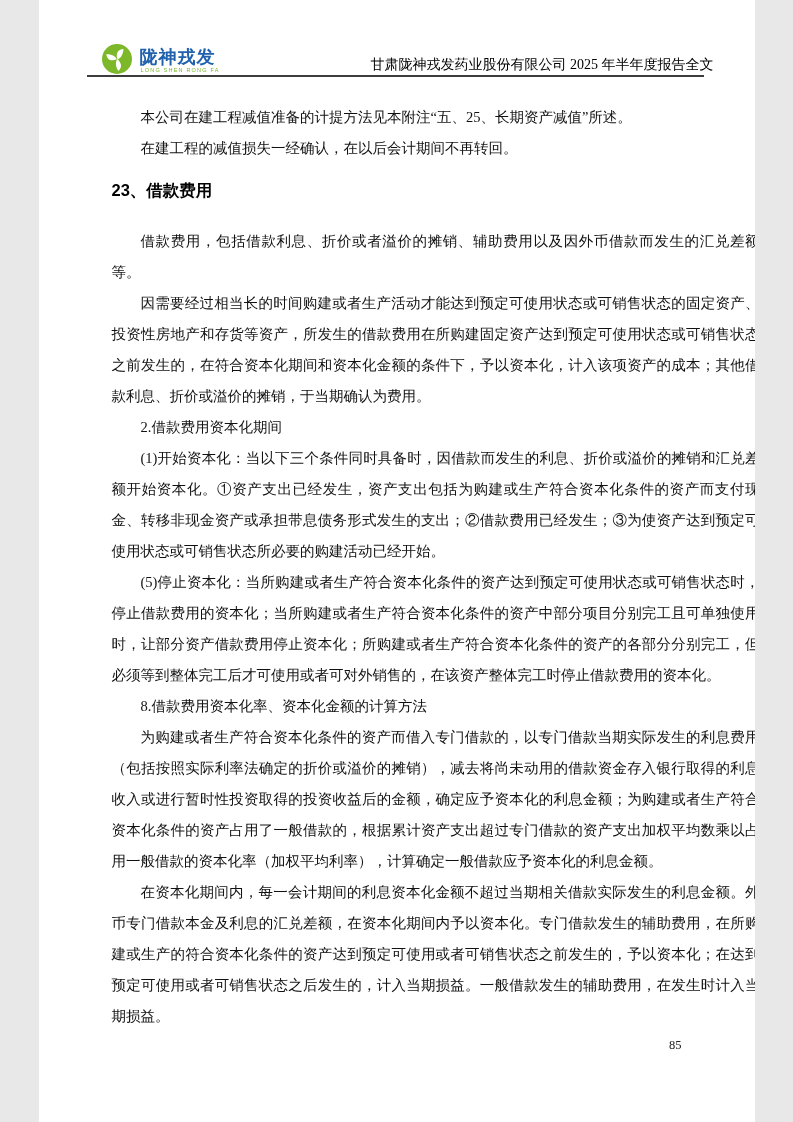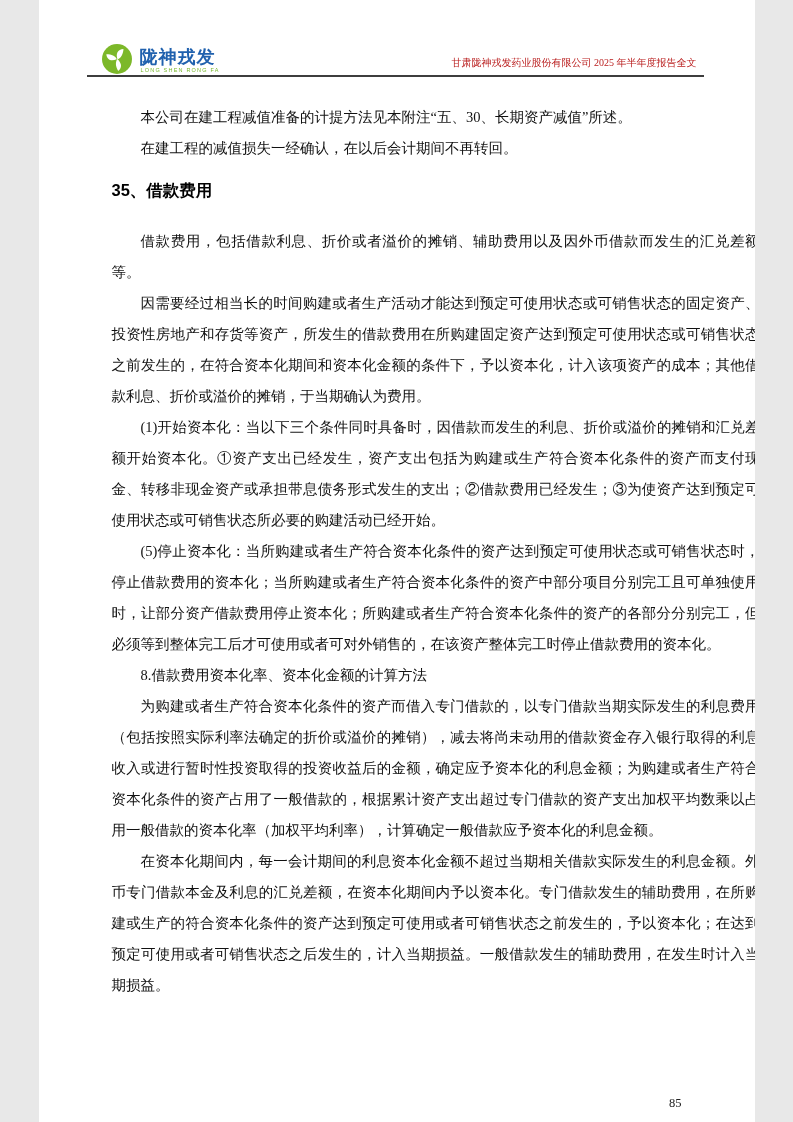--- a/index.html
+++ b/index.html
@@ -22,43 +22,43 @@
     font-weight:bold;font-size:18px;letter-spacing:1px;
     color:#2061ae;white-space:nowrap;
   }
   .logo-text-en{
     position:absolute;left:39px;top:23px;
     font-family:"Liberation Sans","DejaVu Sans",sans-serif;
     font-size:5.5px;letter-spacing:1.2px;
     color:#76b52a;white-space:nowrap;
   }
   .report-title{
-    position:absolute;right:58px;top:56px;
-    font-size:10px;color:#b91c1c;white-space:nowrap;
+    position:absolute;right:41px;top:56px;
+    font-size:14px;color:#000000;white-space:nowrap;
   }
   .header-rule{
     position:absolute;left:48px;right:51px;top:75px;
     height:2.4px;background:#3d3d3d;
   }
   
   .content{
     position:absolute;left:73px;top:102px;width:648px;
     font-size:14.5px;line-height:31px;
     text-align:justify;
   }
   .content p{margin:0;text-indent:2em;}
   .section-heading{
     margin:14px 0 24px 0;
     font-family:"Liberation Sans","DejaVu Sans",sans-serif;
     font-weight:bold;font-size:16.5px;line-height:24px;
     color:#000;text-indent:0;
   }
   
   .page-number{
-    position:absolute;right:73px;top:1096px;
+    position:absolute;right:73px;top:1038px;
     font-size:12.5px;color:#222;
   }
 </style>
 </head>
 <body>
 
 <div class="page">
 
   <div class="header">
     <div class="logo">
@@ -71,27 +71,28 @@
         </g>
       </svg>
       <span class="logo-text-cn">陇神戎发</span>
       <span class="logo-text-en">LONG SHEN RONG FA</span>
     </div>
     <div class="report-title">甘肃陇神戎发药业股份有限公司 2025 年半年度报告全文</div>
     <div class="header-rule"></div>
   </div>
 
   <div class="content">
-    <p>本公司在建工程减值准备的计提方法见本附注“五、30、长期资产减值”所述。</p>
+    <p>本公司在建工程减值准备的计提方法见本附注“五、25、长期资产减值”所述。</p>
     <p>在建工程的减值损失一经确认，在以后会计期间不再转回。</p>
 
-    <h2 class="section-heading">35、借款费用</h2>
+    <h2 class="section-heading">23、借款费用</h2>
 
     <p>借款费用，包括借款利息、折价或者溢价的摊销、辅助费用以及因外币借款而发生的汇兑差额等。</p>
     <p>因需要经过相当长的时间购建或者生产活动才能达到预定可使用状态或可销售状态的固定资产、投资性房地产和存货等资产，所发生的借款费用在所购建固定资产达到预定可使用状态或可销售状态之前发生的，在符合资本化期间和资本化金额的条件下，予以资本化，计入该项资产的成本；其他借款利息、折价或溢价的摊销，于当期确认为费用。</p>
+    <p>2.借款费用资本化期间</p>
     <p>(1)开始资本化：当以下三个条件同时具备时，因借款而发生的利息、折价或溢价的摊销和汇兑差额开始资本化。①资产支出已经发生，资产支出包括为购建或生产符合资本化条件的资产而支付现金、转移非现金资产或承担带息债务形式发生的支出；②借款费用已经发生；③为使资产达到预定可使用状态或可销售状态所必要的购建活动已经开始。</p>
     <p>(5)停止资本化：当所购建或者生产符合资本化条件的资产达到预定可使用状态或可销售状态时，停止借款费用的资本化；当所购建或者生产符合资本化条件的资产中部分项目分别完工且可单独使用时，让部分资产借款费用停止资本化；所购建或者生产符合资本化条件的资产的各部分分别完工，但必须等到整体完工后才可使用或者可对外销售的，在该资产整体完工时停止借款费用的资本化。</p>
     <p>8.借款费用资本化率、资本化金额的计算方法</p>
     <p>为购建或者生产符合资本化条件的资产而借入专门借款的，以专门借款当期实际发生的利息费用（包括按照实际利率法确定的折价或溢价的摊销），减去将尚未动用的借款资金存入银行取得的利息收入或进行暂时性投资取得的投资收益后的金额，确定应予资本化的利息金额；为购建或者生产符合资本化条件的资产占用了一般借款的，根据累计资产支出超过专门借款的资产支出加权平均数乘以占用一般借款的资本化率（加权平均利率），计算确定一般借款应予资本化的利息金额。</p>
     <p>在资本化期间内，每一会计期间的利息资本化金额不超过当期相关借款实际发生的利息金额。外币专门借款本金及利息的汇兑差额，在资本化期间内予以资本化。专门借款发生的辅助费用，在所购建或生产的符合资本化条件的资产达到预定可使用或者可销售状态之前发生的，予以资本化；在达到预定可使用或者可销售状态之后发生的，计入当期损益。一般借款发生的辅助费用，在发生时计入当期损益。</p>
   </div>
 
   <div class="page-number">85</div>
 
 </div>

